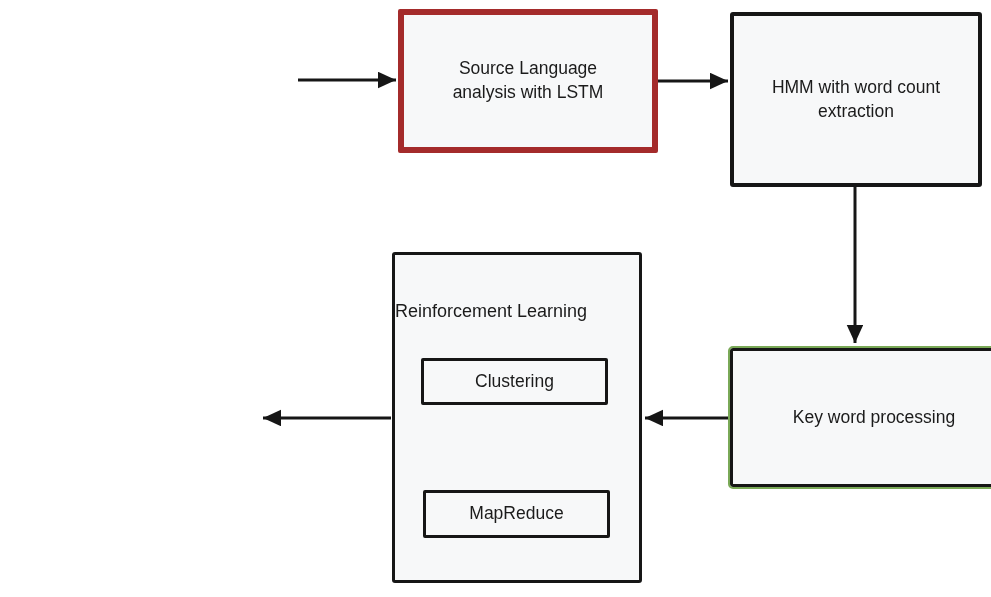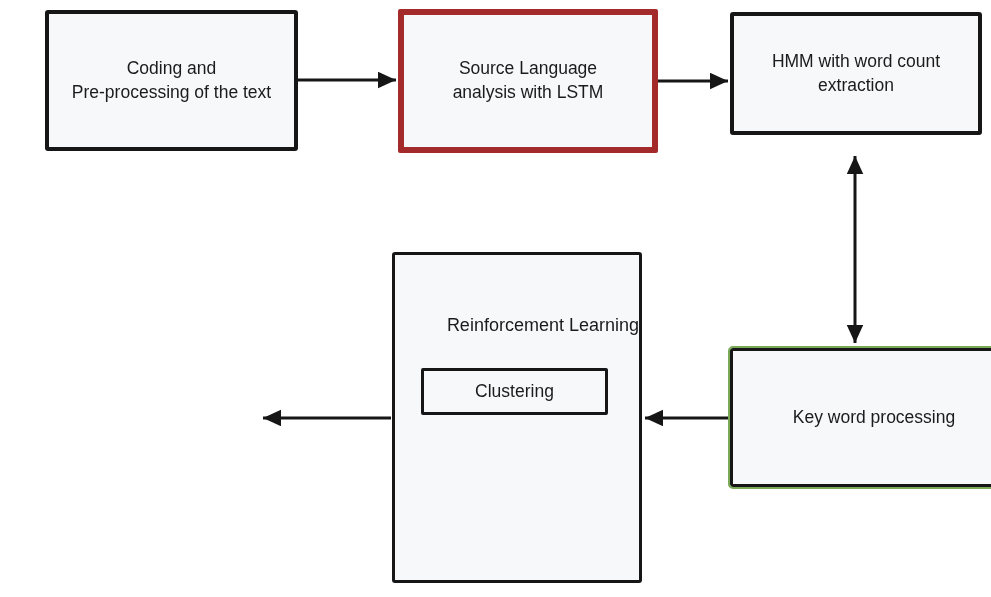--- a/index.html
+++ b/index.html
@@ -33,49 +33,48 @@
     line-height:1.35;
     white-space:pre-line;
     z-index:2;
   }
   #node-coding{left:45px;top:10px;width:253px;height:141px;}
   #node-source{
     left:398px;top:9px;width:260px;height:144px;
     border:6px solid var(--accent-red);
     border-radius:2px;
   }
-  #node-hmm{left:730px;top:12px;width:252px;height:123px;}
+  #node-hmm{left:730px;top:12px;width:252px;height:175px;}
   #node-keyword{
     left:730px;top:348px;width:288px;height:139px;
     border-width:3px;
     outline:2px solid var(--accent-green);
     text-align:right;
   }
   #node-rl{
     left:392px;top:252px;width:250px;height:331px;
     border-width:3px;
     display:block;
   }
   #rl-title{
     position:absolute;
     left:0;top:44px;width:100%;
-    text-align:right;
+    text-align:left;
     font-size:18px;
-    margin-top:14px;
   }
   .subnode{
     position:absolute;
     box-sizing:border-box;
     background:var(--box-fill);
     border:3px solid var(--border-black);
     border-radius:2px;
     display:flex;align-items:center;justify-content:center;
     text-align:center;font-size:17.5px;
   }
-  #node-clustering{left:26px;top:113px;width:187px;height:47px;}
+  #node-clustering{left:26px;top:103px;width:187px;height:47px;}
   #node-mapreduce{left:28px;top:235px;width:187px;height:48px;}
   #node-summary{left:8px;top:348px;width:253px;height:140px;}
   #arrow-layer{
     position:absolute;left:0;top:0;width:991px;height:597px;
     z-index:1;
   }
   #arrow-layer line{stroke:var(--border-black);stroke-width:3;}
   #arrow-layer marker path{fill:var(--border-black);}
 </style>
 </head>
@@ -90,40 +89,39 @@
       </marker>
     </defs>
     <line x1="298" y1="80" x2="396" y2="80" marker-end="url(#ah)"></line>
     <line x1="658" y1="81" x2="728" y2="81" marker-end="url(#ah)"></line>
     <line x1="855" y1="250" x2="855" y2="156" marker-end="url(#ah)"></line>
     <line x1="855" y1="250" x2="855" y2="343" marker-end="url(#ah)"></line>
     <line x1="729" y1="418" x2="645" y2="418" marker-end="url(#ah)"></line>
     <line x1="391" y1="418" x2="263" y2="418" marker-end="url(#ah)"></line>
   </svg>
 
-  <div class="node" id="node-coding">
-    <span>Coding and
-Pre-processing of the text</span>
-  </div>
 
   <div class="node" id="node-source">
     <span>Source Language
 analysis with LSTM</span>
   </div>
 
   <div class="node" id="node-hmm">
     <span>HMM with word count
 extraction</span>
   </div>
 
   <div class="node" id="node-keyword">
     <span>Key word processing</span>
   </div>
 
   <div class="node" id="node-rl">
     <div id="rl-title">Reinforcement Learning</div>
     <div class="subnode" id="node-clustering">
       <span>Clustering</span>
     </div>
+    <div class="subnode" id="node-mapreduce">
+      <span>MapReduce</span>
+    </div>
   </div>
 
 
 </div>
 
 </body></html>

